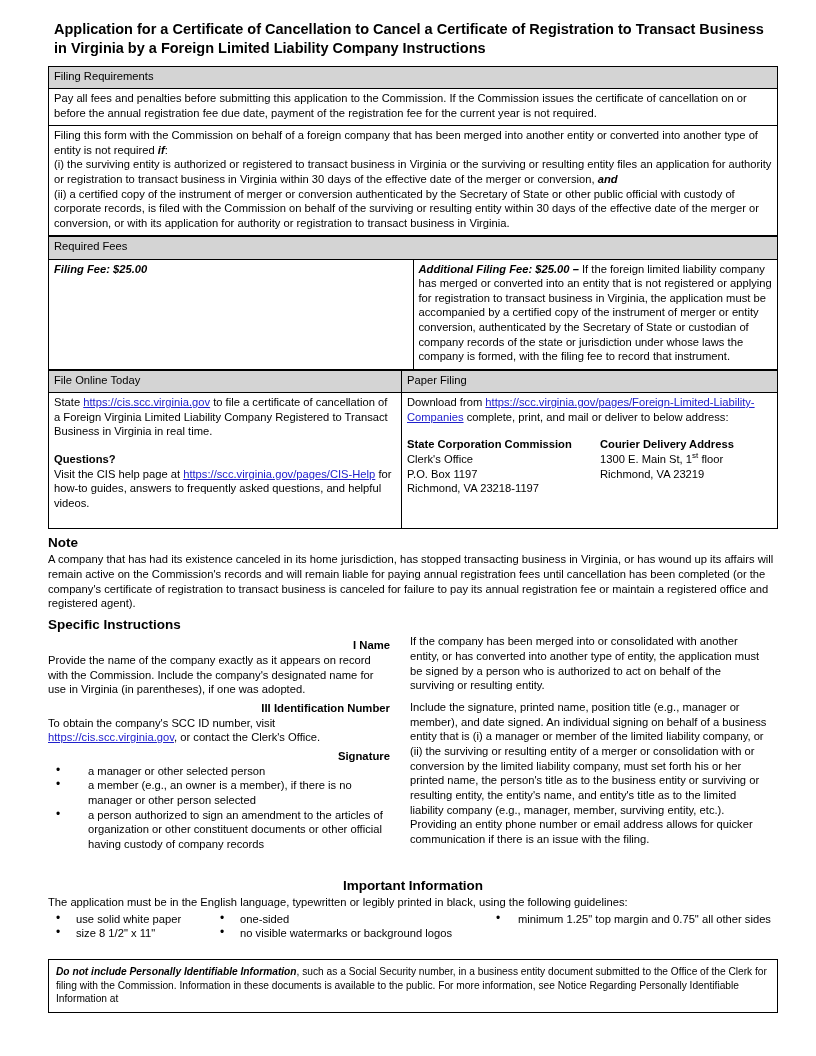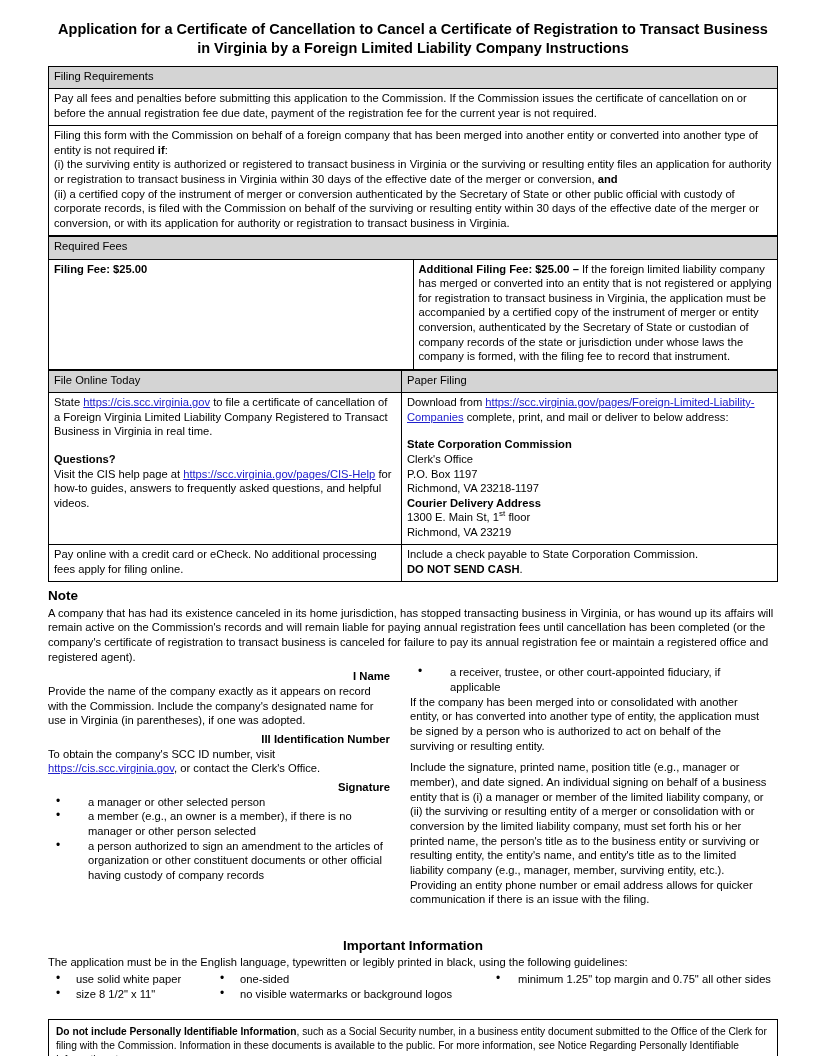--- a/index.html
+++ b/index.html
@@ -17,21 +17,21 @@
   }
   .page {
     position: absolute;
     left: 48px;
     top: 0;
     width: 730px;
   }
   .doc-title {
     font-size: 14.5px;
     font-weight: bold;
-    text-align: center;
+    text-align: left;
     line-height: 1.33;
     margin: 20px 0 7px 0;
     padding: 0 6px;
   }
 
   
   table.block {
     width: 730px;
     border-collapse: collapse;
     table-layout: fixed;
@@ -45,21 +45,21 @@
     text-align: left;
     font-weight: normal;
   }
   td.section-head, th.section-head {
     background: #d4d4d4;
     font-weight: bold;
     font-size: 12.3px;
     padding: 2px 5px 3px 6px;
   }
 
-  b, .b { font-weight: bold; }
+  b, .b { font-weight: bold; font-style: italic; }
   a.link {
     color: #2020cc;
     text-decoration: underline;
   }
   sup { font-size: 0.72em; vertical-align: super; line-height: 0; }
 
   
   h2.sec {
     font-size: 13.5px;
     font-weight: bold;
@@ -180,69 +180,60 @@
     <tr>
       <td style="width:342px; height:128px;">
         <span>State </span><a class="link" href="#">https://cis.scc.virginia.gov</a><span> to file a certificate of cancellation of a Foreign Virginia Limited Liability Company Registered to Transact Business in Virginia in real time.</span>
         <div style="height:13px;"></div>
         <div style="font-weight:bold;">Questions?</div>
         <span>Visit the CIS help page at </span><a class="link" href="#">https://scc.virginia.gov/pages/CIS-Help</a><span> for how-to guides, answers to frequently asked questions, and helpful videos.</span>
       </td>
       <td>
         <span>Download from </span><a class="link" href="#">https://scc.virginia.gov/pages/Foreign-Limited-Liability-Companies</a><span> complete, print, and mail or deliver to below address:</span>
         <div style="height:13px;"></div>
-        <div style="display:flex;flex-direction:column;">
+        <div style="display:flex;">
           <div style="width:193px;">
             <div style="font-weight:bold;">State Corporation Commission</div>
             <div>Clerk's Office</div>
             <div>P.O. Box 1197</div>
             <div>Richmond, VA 23218-1197</div>
           </div>
           <div>
             <div style="font-weight:bold;">Courier Delivery Address</div>
             <div><span>1300 E. Main St, 1</span><sup>st</sup><span> floor</span></div>
             <div>Richmond, VA 23219</div>
           </div>
         </div>
       </td>
     </tr>
-    <tr>
-      <td style="width:342px;">Pay online with a credit card or eCheck. No additional processing fees apply for filing online.</td>
-      <td>
-        <span>Include a check payable to State Corporation Commission.</span><br>
-        <b>DO NOT SEND CASH</b><span>.</span>
-      </td>
-    </tr>
   </tbody>
     </table>
 
   <h2 class="sec">Note</h2>
   <p class="body">A company that has had its existence canceled in its home jurisdiction, has stopped transacting business in Virginia, or has wound up its affairs will remain active on the Commission's records and will remain liable for paying annual registration fees until cancellation has been completed (or the company's certificate of registration to transact business is canceled for failure to pay its annual registration fee or maintain a registered office and registered agent).</p>
 
+  <h2 class="sec">Specific Instructions</h2>
 
   <div class="twocol">
     <div class="col-l">
       <h3 class="sub">I Name</h3>
       <p class="body">Provide the name of the company exactly as it appears on record with the Commission. Include the company's designated name for use in Virginia (in parentheses), if one was adopted.</p>
 
       <h3 class="sub">III Identification Number</h3>
       <p class="body"><span>To obtain the company's SCC ID number, visit </span><a class="link" href="#">https://cis.scc.virginia.gov</a><span>, or contact the Clerk's Office.</span></p>
 
       <h3 class="sub">Signature</h3>
       <ul class="bul">
         <li>a manager or other selected person</li>
         <li>a member (e.g., an owner is a member), if there is no manager or other person selected</li>
         <li>a person authorized to sign an amendment to the articles of organization or other constituent documents or other official having custody of company records</li>
       </ul>
     </div>
 
     <div class="col-r">
-      <ul class="bul">
-        <li>a receiver, trustee, or other court-appointed fiduciary, if applicable</li>
-      </ul>
       <p class="body">If the company has been merged into or consolidated with another entity, or has converted into another type of entity, the application must be signed by a person who is authorized to act on behalf of the surviving or resulting entity.</p>
       <p class="body">Include the signature, printed name, position title (e.g., manager or member), and date signed. An individual signing on behalf of a business entity that is (i) a manager or member of the limited liability company, or (ii) the surviving or resulting entity of a merger or consolidation with or conversion by the limited liability company, must set forth his or her printed name, the person's title as to the business entity or surviving or resulting entity, the entity's name, and entity's title as to the limited liability company (e.g., manager, member, surviving entity, etc.). Providing an entity phone number or email address allows for quicker communication if there is an issue with the filing.</p>
     </div>
   </div>
 
   <h2 class="sec" style="margin-top:24px;text-align:center;">Important Information</h2>
   <p class="body">The application must be in the English language, typewritten or legibly printed in black, using the following guidelines:</p>
 
   <div class="impcols">
     <div class="ic1">

